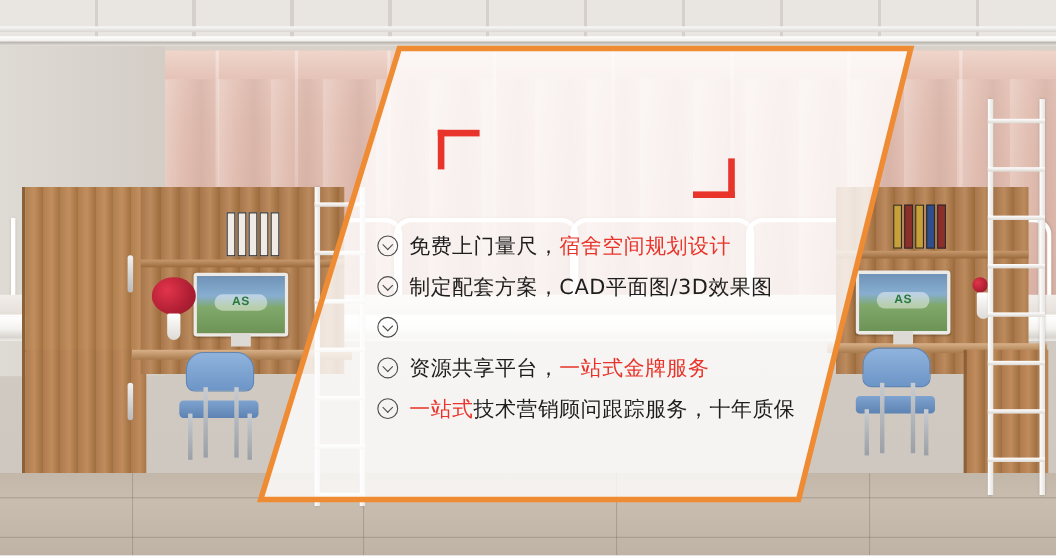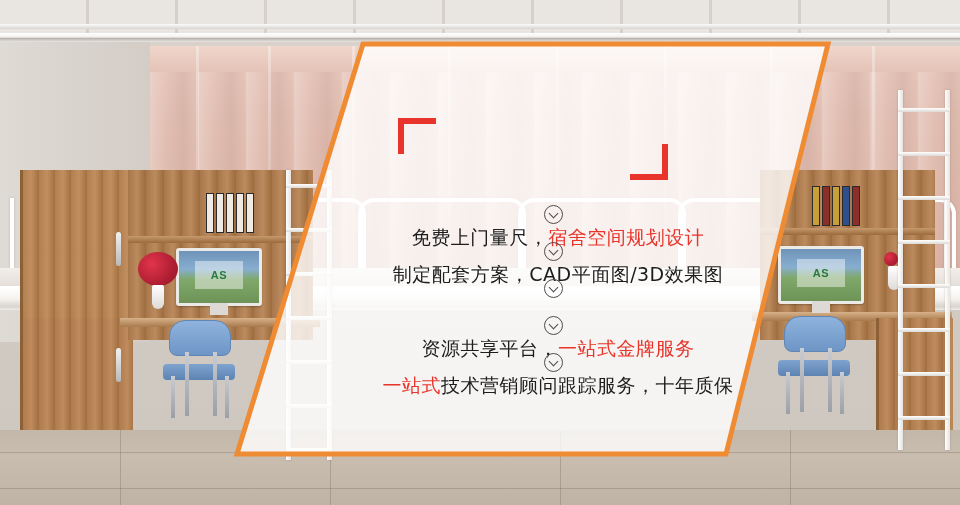--- a/index.html
+++ b/index.html
@@ -76,21 +76,21 @@
     background:repeating-linear-gradient(90deg,#a8764b 0,#bb8a5d 9px,#9c6c3d 18px);}
   .shelf{position:absolute;background:linear-gradient(#c79a6d,#9a6a3d);}
   .desktop{position:absolute;height:9px;background:linear-gradient(#d8b189,#a87a4c);}
 
   .monitor{position:absolute;width:80px;height:52px;border-radius:3px;
     background:linear-gradient(180deg,#6f93b8 0%,#87aed0 35%,#7fa86a 55%,#6d9456 100%);
     border:3px solid #eceae7;box-shadow:0 1px 2px rgba(0,0,0,.25);}
   .monitor:after{content:"";position:absolute;left:50%;bottom:-12px;margin-left:-9px;
     width:18px;height:12px;background:#ddd9d4;}
   .mon-logo{position:absolute;left:50%;top:46%;transform:translate(-50%,-50%);
-    width:48px;height:28px;background:rgba(255,255,255,.45);border-radius:0;}
+    width:48px;height:15px;background:rgba(255,255,255,.45);border-radius:10px;}
   .mon-logo span{position:absolute;left:50%;top:50%;transform:translate(-50%,-50%);
     font:700 11px "Liberation Sans",sans-serif;color:#2b7a3d;letter-spacing:.5px;}
 
   .chair{position:absolute;width:72px;height:96px;}
   .chair-back{position:absolute;left:6px;top:0;width:60px;height:34px;border-radius:16px 16px 8px 8px;
     background:linear-gradient(180deg,#8fb3dd,#6d95c6);border:1px solid #5f86b5;}
   .chair-seat{position:absolute;left:0;top:44px;width:72px;height:16px;border-radius:4px;
     background:linear-gradient(180deg,#7fa3cf,#5d83b3);}
   .chair-leg{position:absolute;width:4px;height:42px;background:linear-gradient(#c9ccd0,#9aa0a6);}
 
@@ -135,21 +135,21 @@
   .bracket.br{right:0;bottom:0;border-right:6px solid #e8342a;border-bottom:6px solid #e8342a;}
   .title{
     position:absolute;left:22px;top:6px;
     font-family:"DejaVu Sans","Liberation Sans",sans-serif;
     font-weight:700;font-size:33px;line-height:44px;letter-spacing:1px;
     color:#e8342a;white-space:nowrap;
     text-shadow:0 1px 0 rgba(255,255,255,.55);
   }
 
   .feature-list{position:absolute;left:343px;top:205px;width:430px;}
-  .feature{display:flex;align-items:center;height:37px;white-space:nowrap;flex-direction:column;}
+  .feature{display:flex;align-items:center;height:37px;white-space:nowrap;}
   .fi-icon{flex:0 0 auto;width:17px;height:17px;margin-right:10px;
     border:1.6px solid #4c4c4c;border-radius:50%;position:relative;}
   .fi-icon:before{content:"";position:absolute;left:50%;top:43%;
     width:6px;height:6px;margin-left:-3.4px;margin-top:-3.6px;
     border-right:1.6px solid #4c4c4c;border-bottom:1.6px solid #4c4c4c;
     transform:rotate(45deg);}
   .fi-text{font-family:"DejaVu Sans","Liberation Sans",sans-serif;
     font-size:19px;line-height:26px;color:#1d1d1d;letter-spacing:.5px;}
   .fi-text .hl{color:#e8342a;}
 </style>

